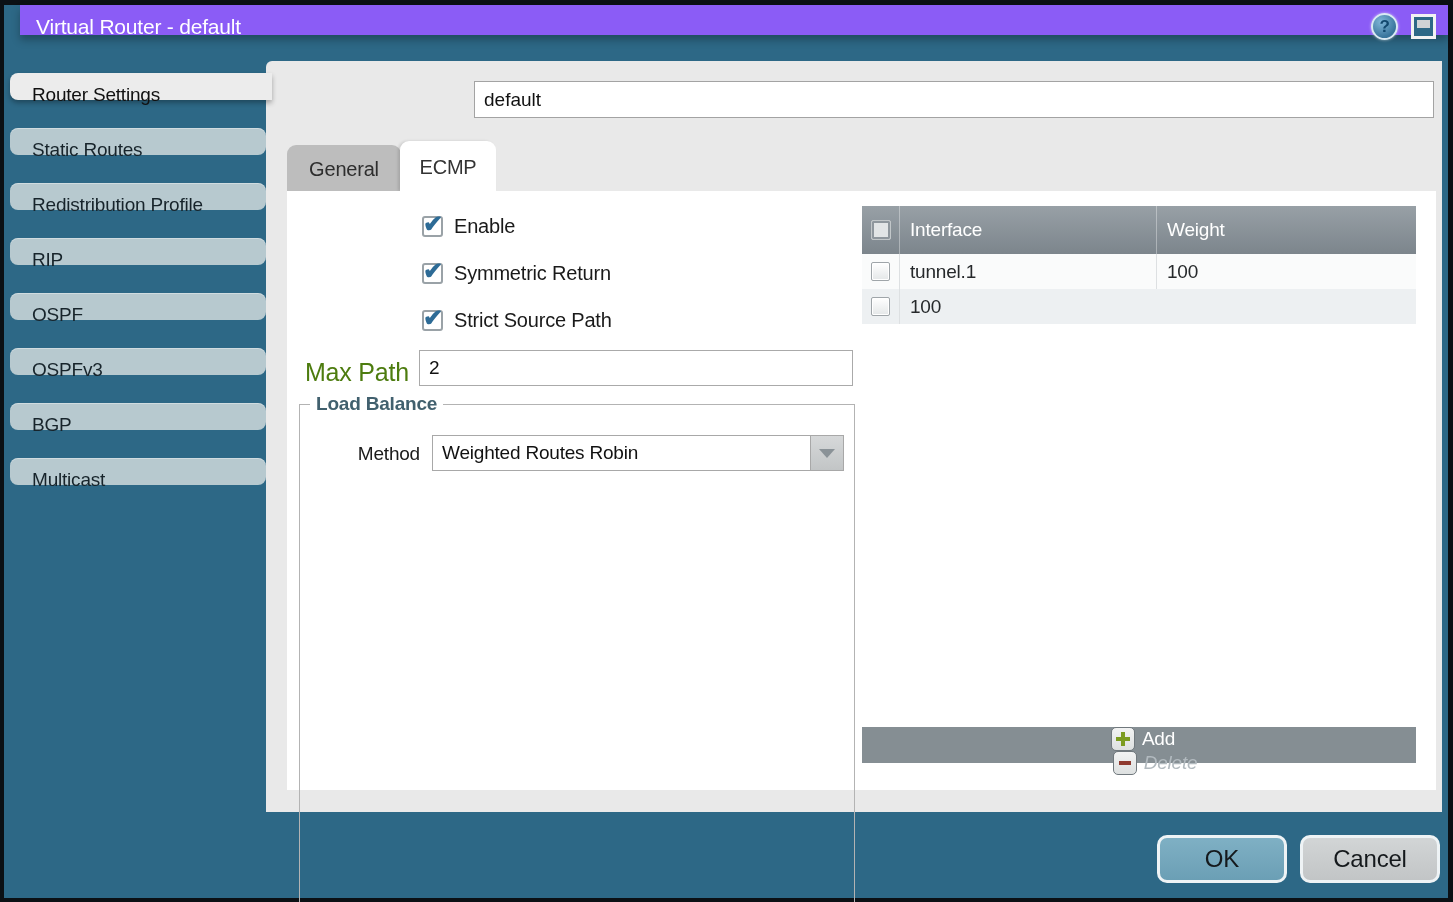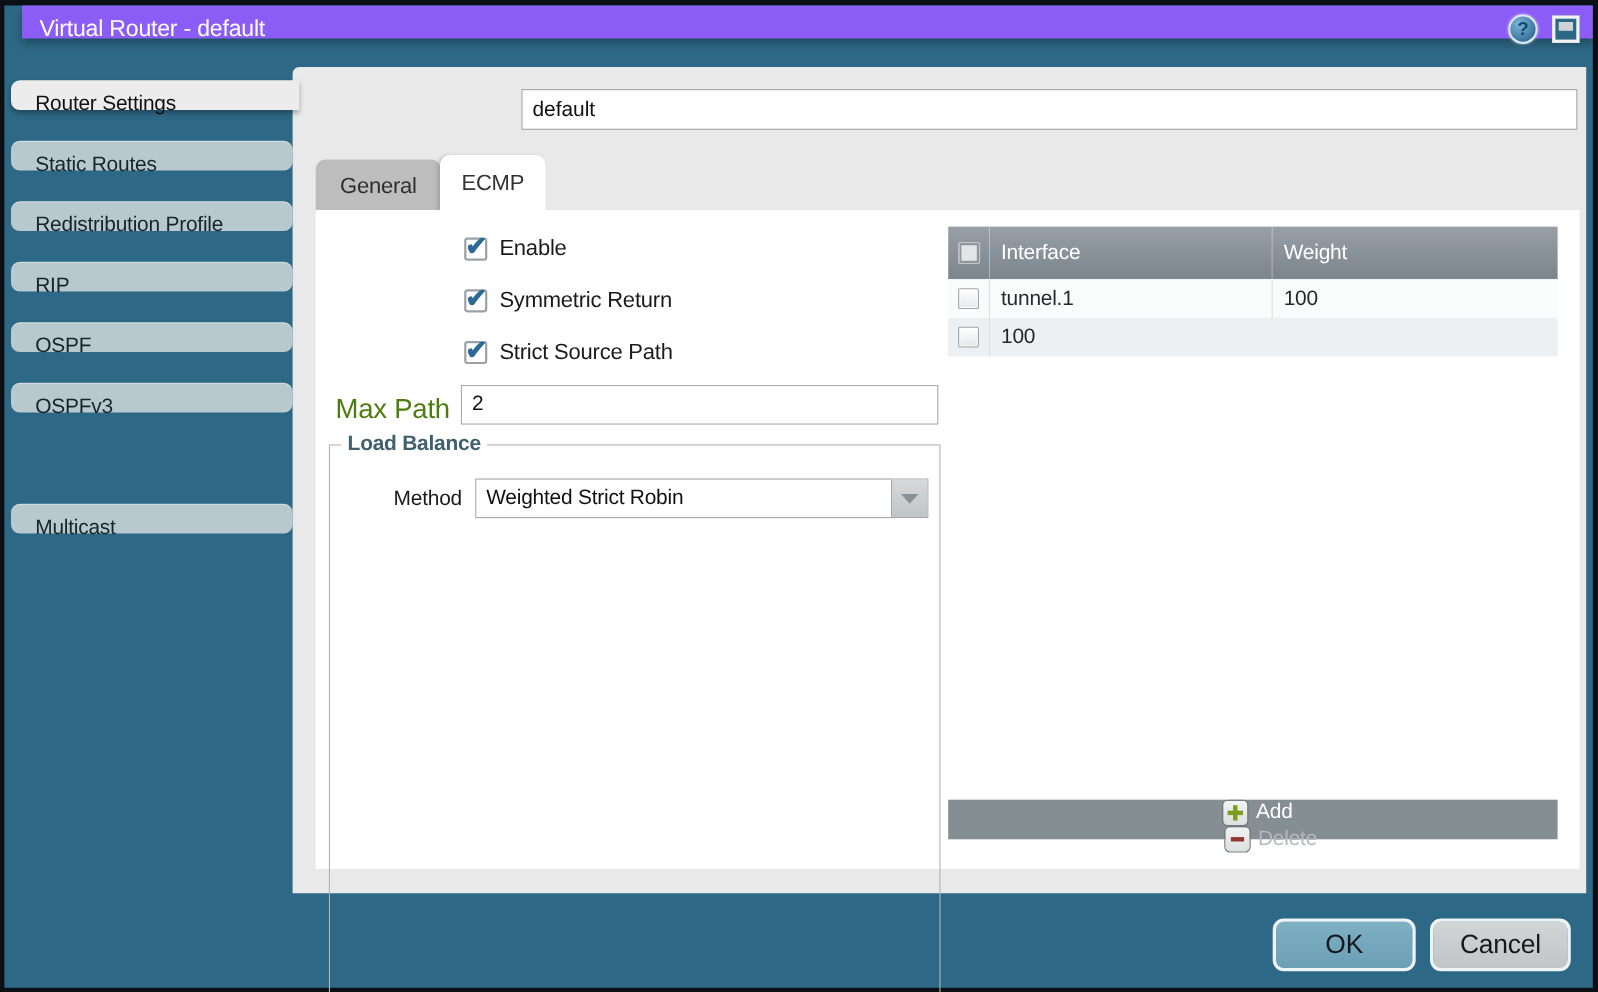--- a/index.html
+++ b/index.html
@@ -172,50 +172,51 @@
     background:linear-gradient(#f2f3f3,#dde0e0); border:1px solid #70787d;
     position:relative; margin-right:7px; cursor:pointer;
   }
   .add-icon::before, .add-icon::after { content:""; position:absolute; background:#7c9c21; }
   .add-icon::before { left:4px; top:9px; width:14px; height:4px; }
   .add-icon::after  { left:9px; top:4px; width:4px; height:14px; }
   .delete-icon::before { content:""; position:absolute; background:#8f3a30;
     left:5px; top:9px; width:12px; height:4px; }
   .footer-delete { margin-left:24px; display:flex; align-items:center; }
   .footer-add { display:flex; align-items:center; }
-  .delete-label { color:#b2babf; }
+  .delete-label { color:#b2babf;font-style:italic; }
   .add-label { color:#ffffff; }
   
   .ok-button, .cancel-button {
     position:absolute; top:830px; height:48px;
     border:3px solid #eef3f5; border-radius:10px;
     font-size:24px; color:#15191c; text-align:center; line-height:42px;
     cursor:pointer; font-family:"Liberation Sans", sans-serif;
   }
   .ok-button { left:1153px; width:130px; background:linear-gradient(#7fb0c4,#6b9fb5); }
-  .cancel-button { left:1296px; width:128px; background:linear-gradient(#d2d5d6,#c2c5c6); }
+  .cancel-button { left:1296px; width:140px; background:linear-gradient(#d2d5d6,#c2c5c6); }
 </style>
 </head>
 <body>
 
 <div class="dialog">
 
   <div class="titlebar">
     <div class="title">Virtual Router - default</div>
     <div class="help-icon">?</div>
     <div class="window-restore-icon"></div>
   </div>
 
   <div class="sidebar">
     <div class="side-tab active" style="top:6px">Router Settings</div>
     <div class="side-tab" style="top:61px">Static Routes</div>
     <div class="side-tab" style="top:116px">Redistribution Profile</div>
     <div class="side-tab" style="top:171px">RIP</div>
     <div class="side-tab" style="top:226px">OSPF</div>
     <div class="side-tab" style="top:281px">OSPFv3</div>
+    <div class="side-tab" style="top:336px">BGP</div>
     <div class="side-tab" style="top:391px">Multicast</div>
   </div>
 
   <div class="panel">
 
     <div class="name-label">Name</div>
     <input class="name-input" type="text" value="default" style="">
 
     <div class="tab-general">General</div>
     <div class="tab-ecmp">ECMP</div>
@@ -239,21 +240,21 @@
       </div>
 
       <div class="maxpath-label">Max Path</div>
       <input class="maxpath-input" type="text" value="2" style="">
 
       <fieldset class="load-balance">
         <legend>Load Balance</legend>
       </fieldset>
       <div class="method-label">Method</div>
       <div class="method-dropdown">
-        <div class="method-value">Weighted Strict Robin</div>
+        <div class="method-value">Weighted Routes Robin</div>
         <div class="method-arrow-btn">
           <div class="chevron-down-icon"></div>
         </div>
       </div>
 
       <div class="iface-table">
         <div class="t-header">
           <div class="t-cell-cb">
             <span class="hdr-checkbox"></span>
           </div>

